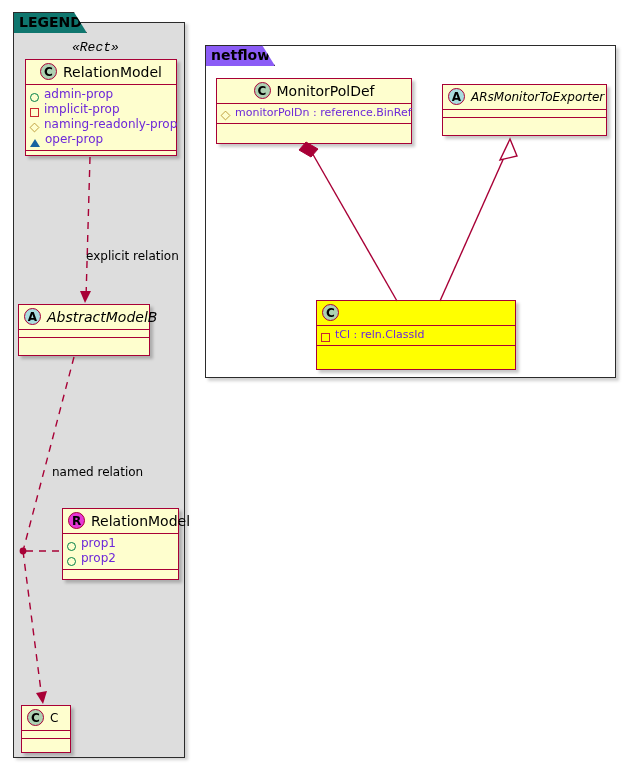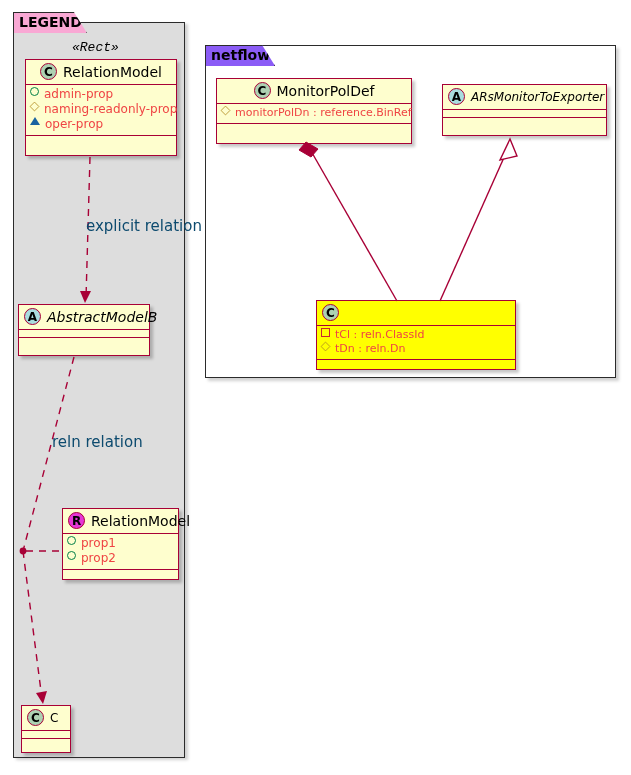--- a/index.html
+++ b/index.html
@@ -32,21 +32,21 @@
     position: absolute;
     background: rgba(0,0,0,0.18);
     filter: blur(1.5px);
     z-index: 0;
   }
   .pkg-tab {
     position: absolute;
     box-sizing: border-box;
     border: 1.5px solid #2B2B2B;
     border-bottom: none;
-    background: #f9a8d4;
+    background: #0f766e;
     font-size: 14px;
     font-weight: bold;
     color: #000000;
     line-height: 19px;
     padding: 0 4px 0 5px;
     white-space: nowrap;
     
     clip-path: polygon(0 0, calc(100% - 13px) 0, 100% 100%, 0 100%);
   }
   .pkg-tab-netflow { background: #8b5cf6; text-align: right; }
@@ -113,24 +113,24 @@
 
   .cls-attrs {
     padding: 2px 4px 3px 4px;
     border-bottom: 1.5px solid #A80036;
   }
   .cls-attrs.empty { padding: 0; height: 7px; }
   .cls-foot { height: 9px; }
 
   .attr {
     display: flex;
-    align-items: flex-start;
+    align-items: flex-end;
     gap: 5px;
     font-size: 12px;
-    color: #ef4444;
+    color: #6d28d9;
     line-height: 15px;
     white-space: nowrap;
   }
   .attr-small { font-size: 11px; line-height: 14px; }
 
   
   .g {
     flex: 0 0 auto;
     display: inline-block;
     width: 9px;
@@ -158,24 +158,25 @@
     width: 631px;
     height: 775px;
     z-index: 6;
     pointer-events: none;
     overflow: visible;
   }
   .lnk { stroke: #A80036; fill: none; stroke-width: 1.4; }
   .lnk-dash { stroke-dasharray: 7 6; }
   .edge-label {
     position: absolute;
-    font-size: 15px;
-    color: #0c4a6e;
+    font-size: 12px;
+    color: #000000;
     white-space: nowrap;
     z-index: 7;
+    margin-top: 32px;
   }
 </style>
 </head>
 <body>
 
 <div id="canvas">
 
   <div class="pkg-shadow" style="left:16px; top:24px; width:172px; height:736px;"></div>
 
   <div class="pkg pkg-legend" style="left:13px; top:22px; width:172px; height:736px;"></div>
@@ -191,20 +192,24 @@
     <div class="cls-head">
       <span class="badge badge-C">C</span>
       <span class="cls-title">RelationModel</span>
     </div>
     <div class="cls-attrs">
       <div class="attr">
         <span class="g g-circle"></span>
         <span>admin-prop</span>
       </div>
       <div class="attr">
+        <span class="g g-square"></span>
+        <span>implicit-prop</span>
+      </div>
+      <div class="attr">
         <span class="g g-diamond"></span>
         <span>naming-readonly-prop</span>
       </div>
       <div class="attr">
         <span class="g g-triangle"></span>
         <span>oper-prop</span>
       </div>
     </div>
     <div class="cls-foot"></div>
   </div>
@@ -284,24 +289,20 @@
   <div class="cls-shadow" style="left:319px; top:303px; width:200px; height:70px;"></div>
   <div class="cls highlight" style="left:316px; top:300px; width:200px; height:70px;">
     <div class="cls-head left">
       <span class="badge badge-C">C</span>
     </div>
     <div class="cls-attrs">
       <div class="attr attr-small">
         <span class="g g-square"></span>
         <span>tCl : reln.ClassId</span>
       </div>
-      <div class="attr attr-small">
-        <span class="g g-diamond"></span>
-        <span>tDn : reln.Dn</span>
-      </div>
     </div>
     <div class="cls-foot"></div>
   </div>
 
   <svg class="links" viewBox="0 0 631 775">
 
     <path class="lnk lnk-dash" d="M 90 157 L 86 298"></path>
     <polygon points="85,303 80,291 91,291" fill="#A80036"></polygon>
 
     <path class="lnk lnk-dash" d="M 74 357 L 23 551"></path>
@@ -313,15 +314,15 @@
 
     <path class="lnk" d="M 311 151 L 397 301"></path>
     <polygon points="306,142 299,150 311,157 318,149" fill="#A80036" stroke="#A80036" stroke-width="1"></polygon>
 
     <path class="lnk" d="M 440 301 L 506 153"></path>
     <polygon points="510,139 500,160 517,156" fill="#FFFFFF" stroke="#A80036" stroke-width="1.4"></polygon>
   </svg>
 
   <div class="edge-label" style="left:86px; top:217px;">explicit relation</div>
 
-  <div class="edge-label" style="left:52px; top:433px;">reln relation</div>
+  <div class="edge-label" style="left:52px; top:433px;">named relation</div>
 
 </div>
 
 </body></html>

